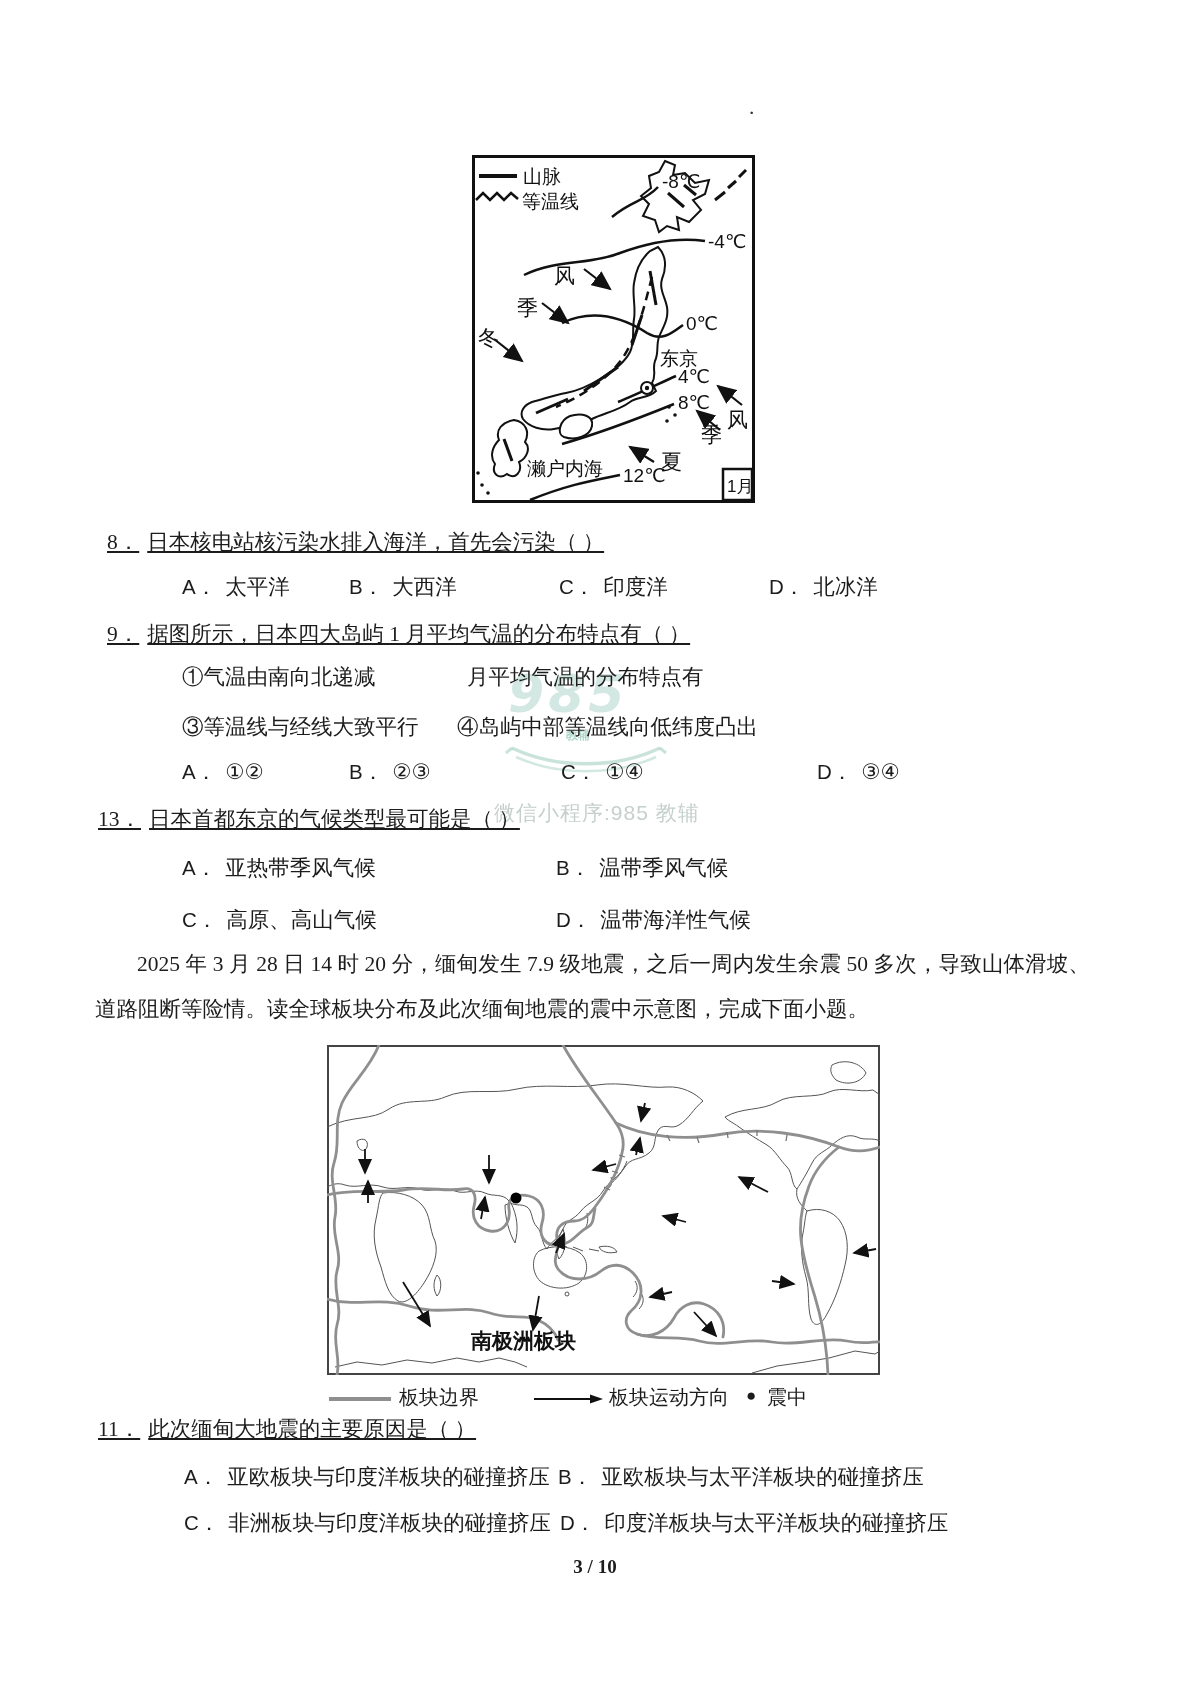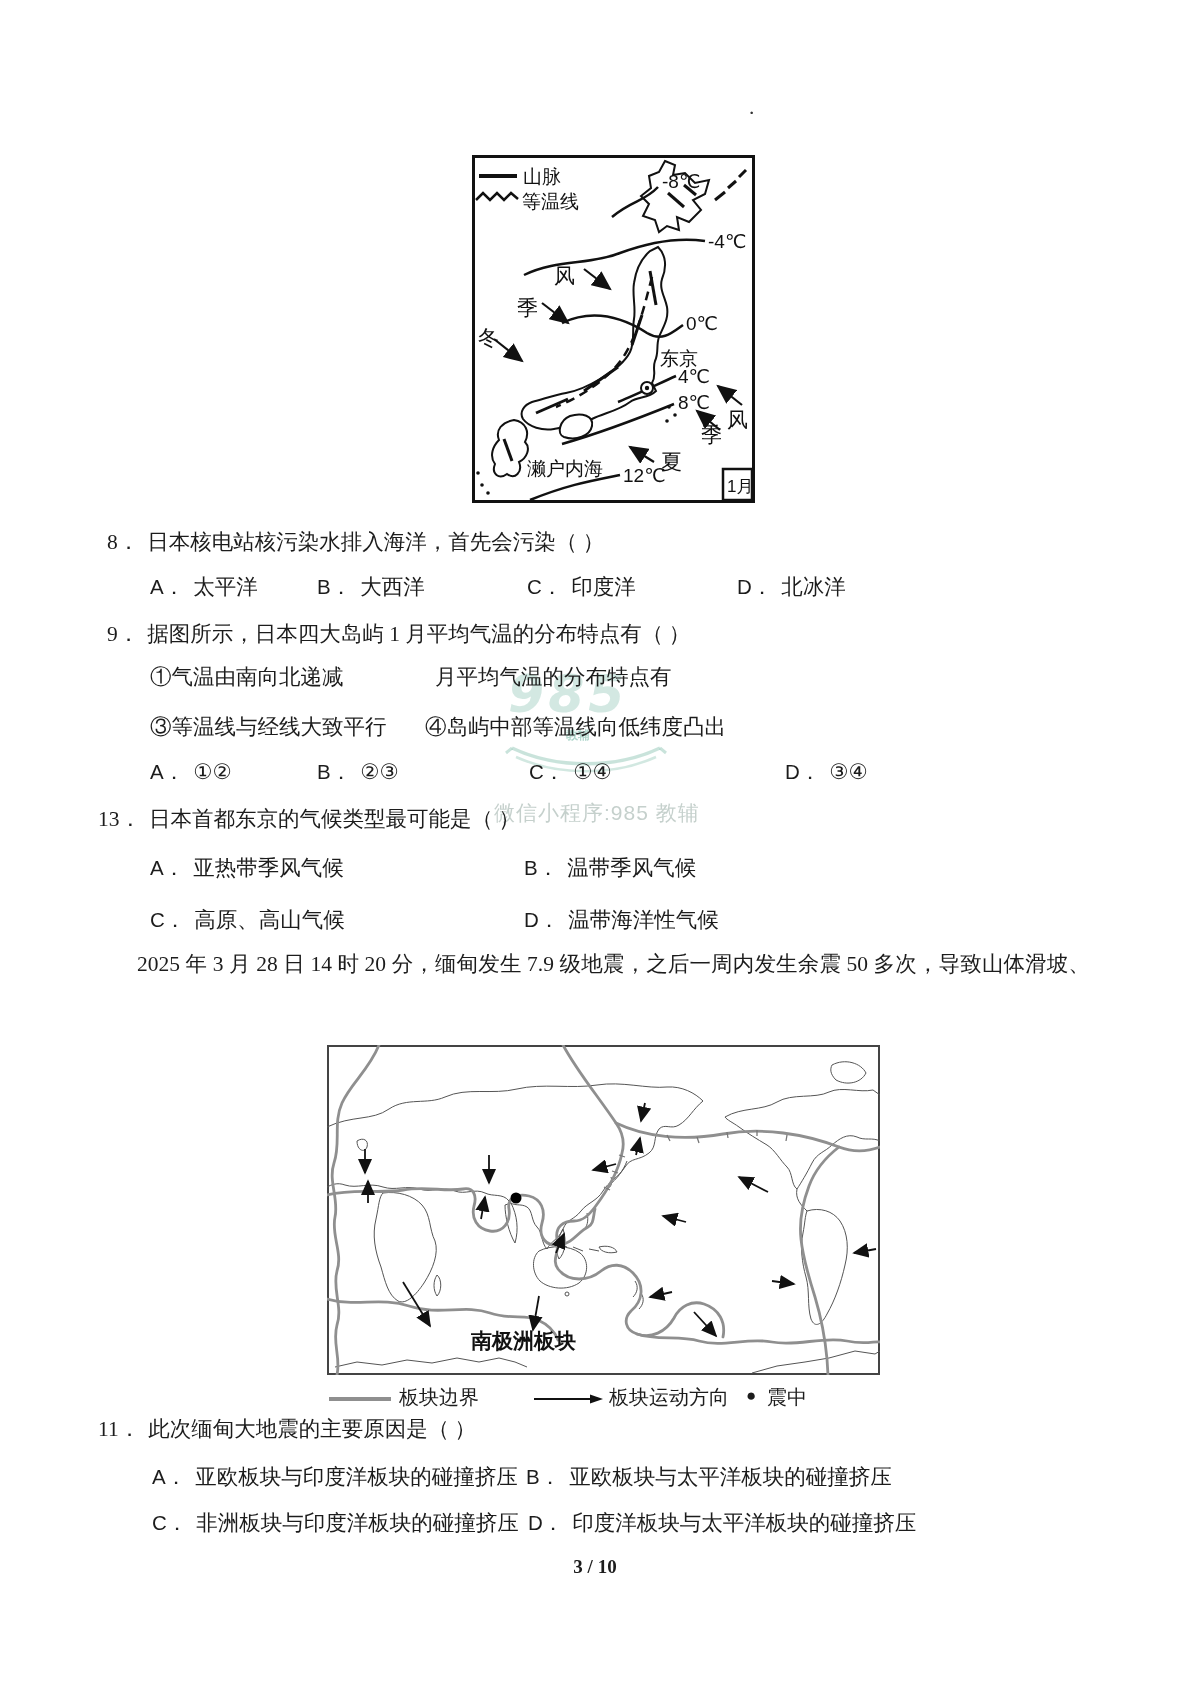--- a/index.html
+++ b/index.html
@@ -1,20 +1,20 @@
 <!DOCTYPE html>
 <html><head>
 <meta charset="utf-8">
 <style>
   html,body{margin:0;padding:0;background:#e8e8e8;}
   .page{position:relative;width:1190px;height:1683px;background:#ffffff;margin:0 auto;
         font-family:"Liberation Serif","DejaVu Serif",serif;color:#1c1c1c;overflow:hidden;}
   .abs{position:absolute;}
-  .row{position:absolute;height:32px;font-size:21.5px;white-space:nowrap;}
-  .row .opt{position:absolute;top:0;white-space:nowrap;}
+  .row{position:absolute;height:32px;font-size:21.5px;white-space:nowrap;text-decoration:underline;}
+  .row .opt{position:absolute;top:0;white-space:nowrap;margin-left:32px;}
   .lt{font-family:"Liberation Sans","DejaVu Sans",sans-serif;font-size:20.5px;margin-right:9px;}
   .qnum{margin-right:8px;}
   .para{font-size:21.5px;line-height:30px;}
   .just{text-align:justify;text-align-last:justify;}
   .ml{font-family:"Liberation Sans","DejaVu Sans",sans-serif;}
   svg text{fill:#111;}
   .legendrow{position:absolute;font-size:20px;height:30px;}
   .legendrow span{position:absolute;top:0;white-space:nowrap;}
   .wm-num{position:absolute;font-family:"DejaVu Sans","Liberation Sans",sans-serif;
           font-weight:bold;font-style:italic;font-size:52px;letter-spacing:4px;
@@ -167,20 +167,21 @@
   <div class="row" style="left:0;top:853px;width:1190px">
     <span class="opt" style="left:150px"><span class="lt">A．</span><span>亚热带季风气候</span></span>
     <span class="opt" style="left:524px"><span class="lt">B．</span><span>温带季风气候</span></span>
   </div>
   <div class="row" style="left:0;top:905px;width:1190px">
     <span class="opt" style="left:150px"><span class="lt">C．</span><span>高原、高山气候</span></span>
     <span class="opt" style="left:524px"><span class="lt">D．</span><span>温带海洋性气候</span></span>
   </div>
 
   <div class="abs para just" style="left:137px;top:949px;width:953px">2025 年 3 月 28 日 14 时 20 分，缅甸发生 7.9 级地震，之后一周内发生余震 50 多次，导致山体滑坡、</div>
+  <div class="abs para" style="left:95px;top:994px">道路阻断等险情。读全球板块分布及此次缅甸地震的震中示意图，完成下面小题。</div>
 
   <svg class="abs" style="left:327px;top:1045px" width="553" height="330" viewBox="0 0 553 330">
     <defs>
       <marker id="ah2" markerWidth="10" markerHeight="8" refX="8" refY="4" orient="auto">
         <path d="M0,0 L9,4 L0,8 Z" fill="#111"></path>
       </marker>
     </defs>
     <rect x="1" y="1" width="551" height="328" fill="#fff" stroke="#444" stroke-width="2"></rect>
 
     <g stroke="#555" stroke-width="1" fill="none">

